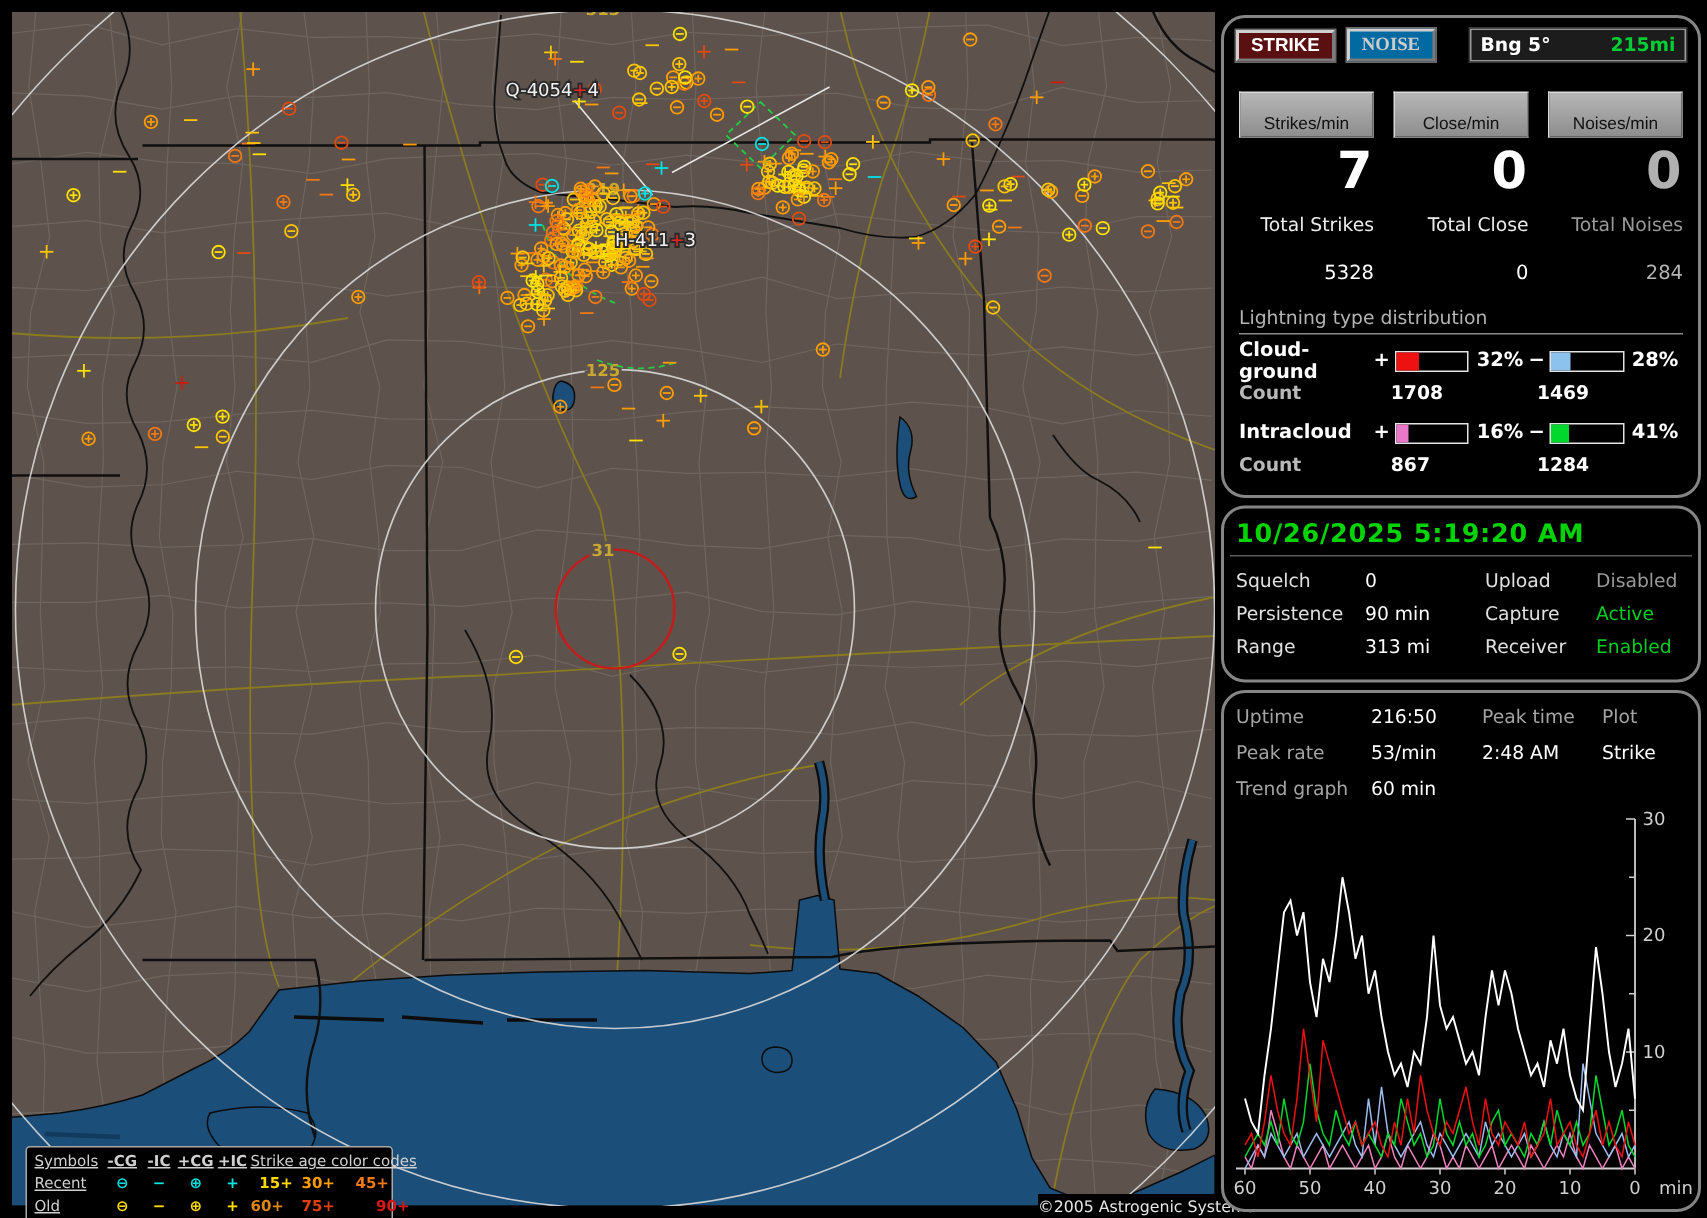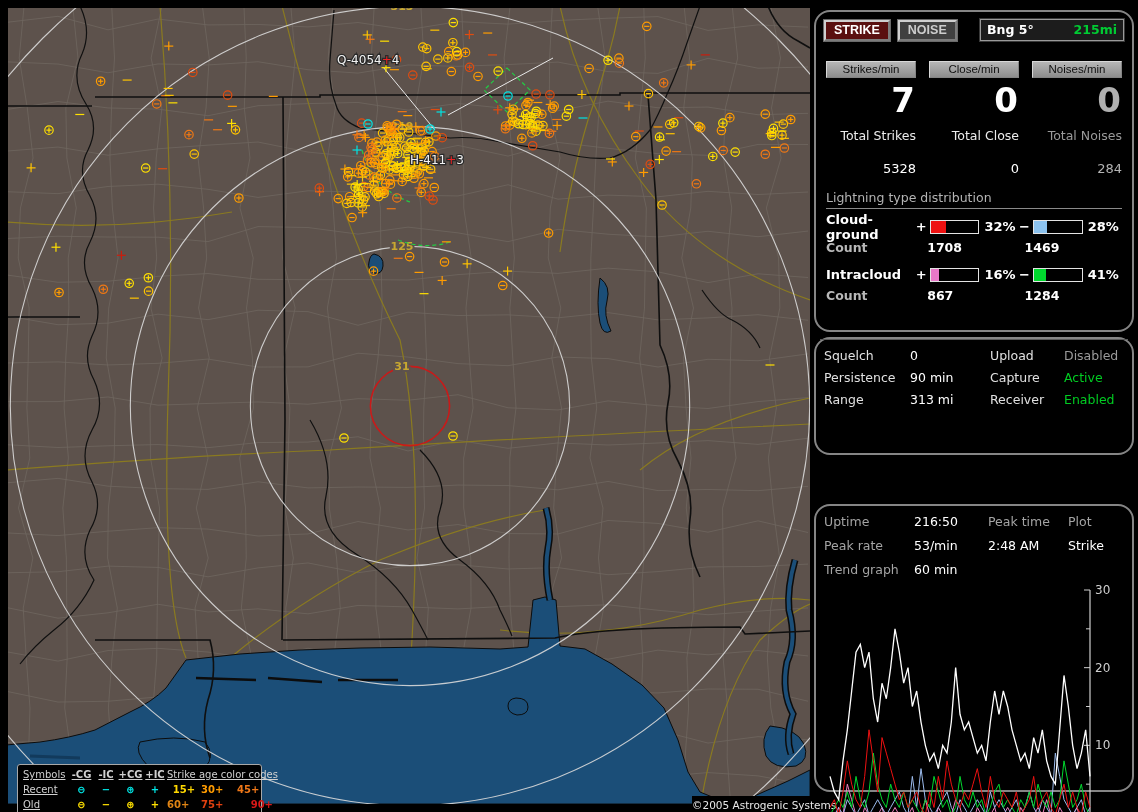--- a/index.html
+++ b/index.html
@@ -18,35 +18,35 @@
   .lg-sym{text-align:center;font-weight:bold;}
   .lg-age{text-align:left;font-weight:bold;}
 
   #copyrightbar{position:absolute;left:684px;top:788px;width:126px;height:18px;background:#000;
     color:#e8e8e8;font-size:10.5px;line-height:18px;text-align:center;white-space:nowrap;}
 
   
   .pbox{position:absolute;left:814px;width:320px;background:#000;border:2px solid #858585;border-radius:16px;box-sizing:border-box;}
   #box-stats{top:10px;height:322px;}
   #box-status{top:337px;height:118px;}
-  #box-uptime{top:460px;height:288px;margin-top:44px;}
+  #box-uptime{top:460px;height:348px;}
 
   .btnrow{display:flex;align-items:center;padding:7px 8px 0 8px;}
   .btn3d{border:2px outset #cfcfcf;font-weight:bold;font-size:12.5px;padding:1px 8px 2px 8px;cursor:pointer;}
   #btn-strike{background:#5a1010;color:#fff;outline:1px solid #6a6a6a;}
-  #btn-noise{background:#404040;color:#cccccc;margin-left:8px;outline:1px solid #6a6a6a;}
+  #btn-noise{background:#0369a1;color:#cccccc;margin-left:8px;outline:1px solid #6a6a6a;font-family:Liberation Serif, serif;}
   #bngbox{margin-left:auto;width:130px;background:#1c1c1c;border:1px solid #9a9a9a;outline:1px solid #3a3a3a;
     display:flex;justify-content:space-between;padding:2px 6px 3px 6px;font-size:12.5px;font-weight:bold;}
   #bng-label{color:#fff;}
   #bng-range{color:#00cc33;}
 
   .statcols{display:flex;justify-content:space-between;padding:20px 10px 0 10px;}
   .statcol{width:90px;text-align:right;}
   .stathead{display:block;width:100%;box-sizing:border-box;background:linear-gradient(#b6b6b6,#8d8d8d);
-    color:#101010;font-size:11.5px;text-align:center;border:1px outset #d8d8d8;padding:1px 0 2px 0;}
+    color:#101010;font-size:11.5px;text-align:center;border:1px outset #d8d8d8;padding:15px 0 2px 0;}
   .bignum{font-size:34px;font-weight:bold;color:#fff;line-height:1.05;margin-top:5px;letter-spacing:1px;}
   .totlabel{font-size:12.5px;color:#ececec;margin-top:9px;}
   .totval{font-size:13px;color:#fff;margin-top:18px;}
   .muted .bignum{color:#b0b0b0;}
   .muted .totlabel{color:#9a9a9a;}
   .muted .totval{color:#b4b4b4;}
 
   .dist{padding:14px 10px 0 10px;}
   .dist-title{color:#b4b4b4;font-size:12.5px;padding-bottom:3px;border-bottom:1px solid #8a8a8a;margin-bottom:8px;}
   .dist-row{display:flex;align-items:center;height:20px;font-size:13px;}
@@ -1054,20 +1054,21 @@
       </div>
       <div class="count-row">
         <div class="count-label">Count</div>
         <div class="count-v">867</div>
         <div class="count-v">1284</div>
       </div>
     </div>
   </div>
 
   <div class="pbox" id="box-status">
+    <div id="datetime">10/26/2025 5:19:20 AM</div>
     <div class="hr"></div>
     <div class="statusgrid">
       <div class="lab">Squelch</div>
       <div class="val">0</div>
       <div class="lab">Upload</div>
       <div class="val val-muted">Disabled</div>
 
       <div class="lab">Persistence</div>
       <div class="val">90 min</div>
       <div class="lab">Capture</div>

